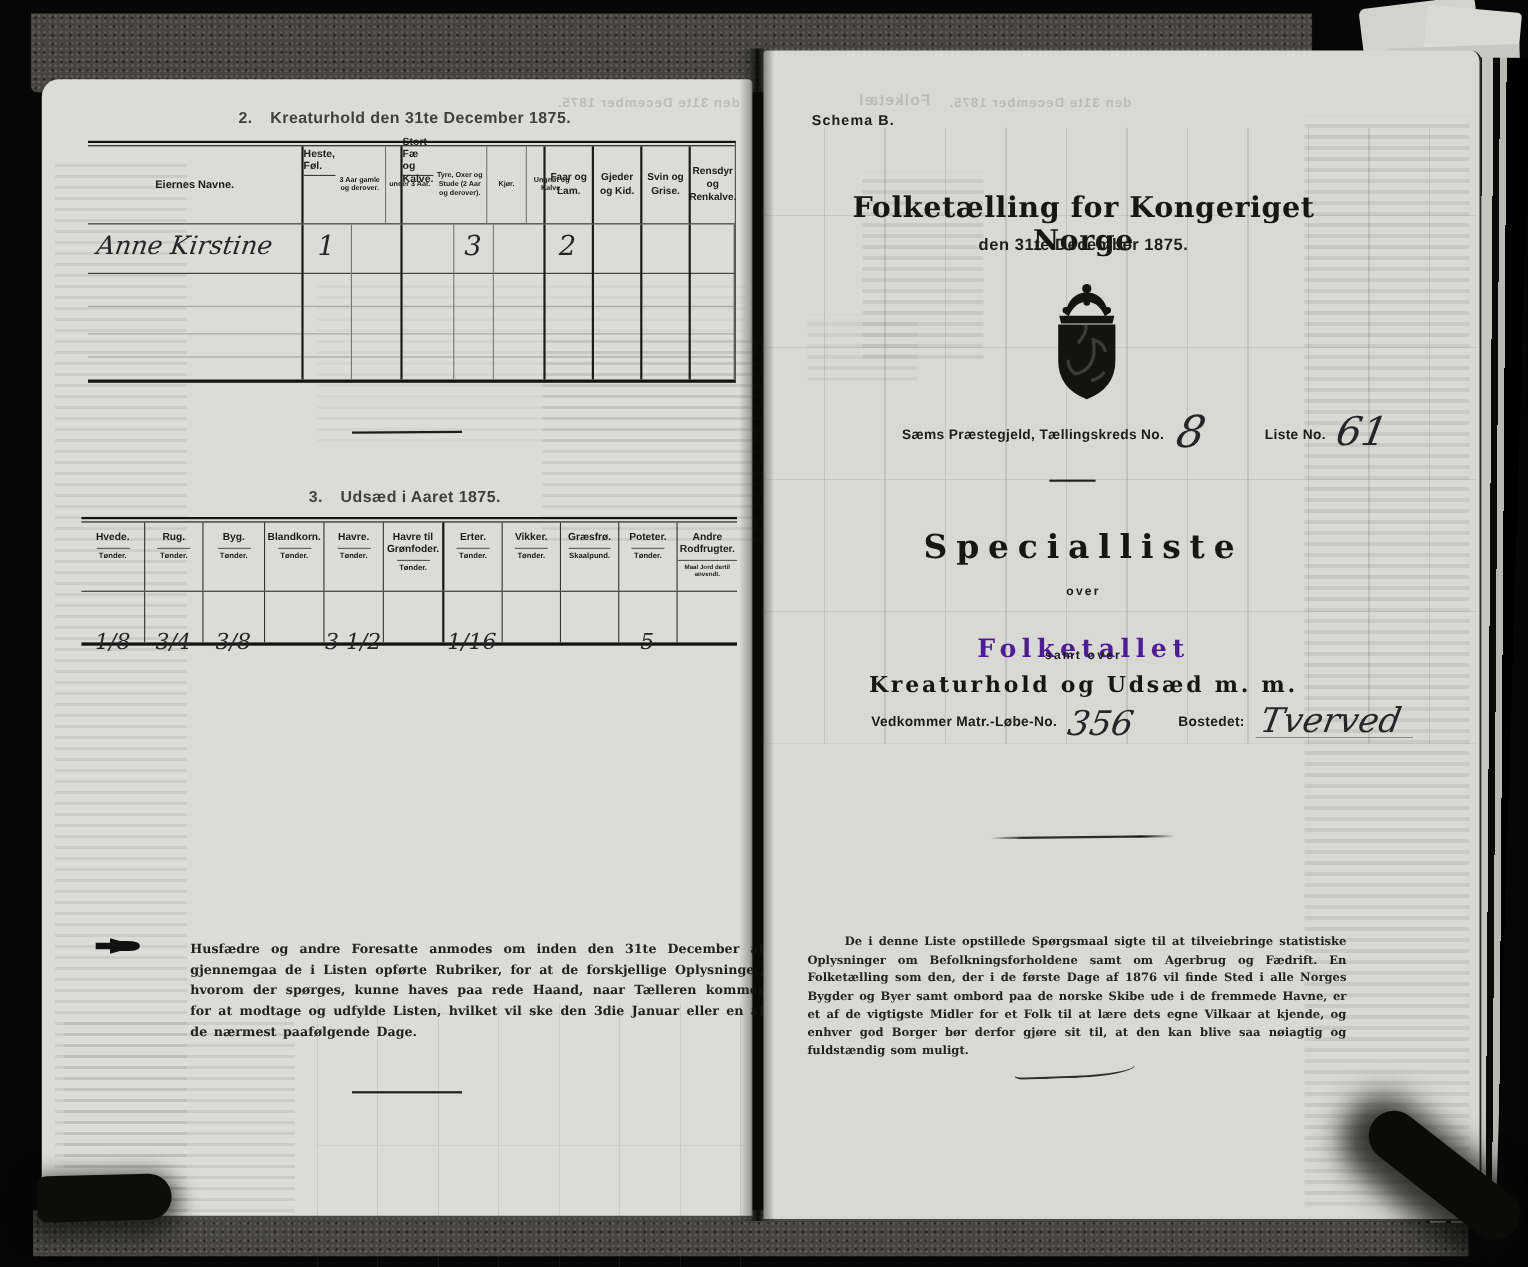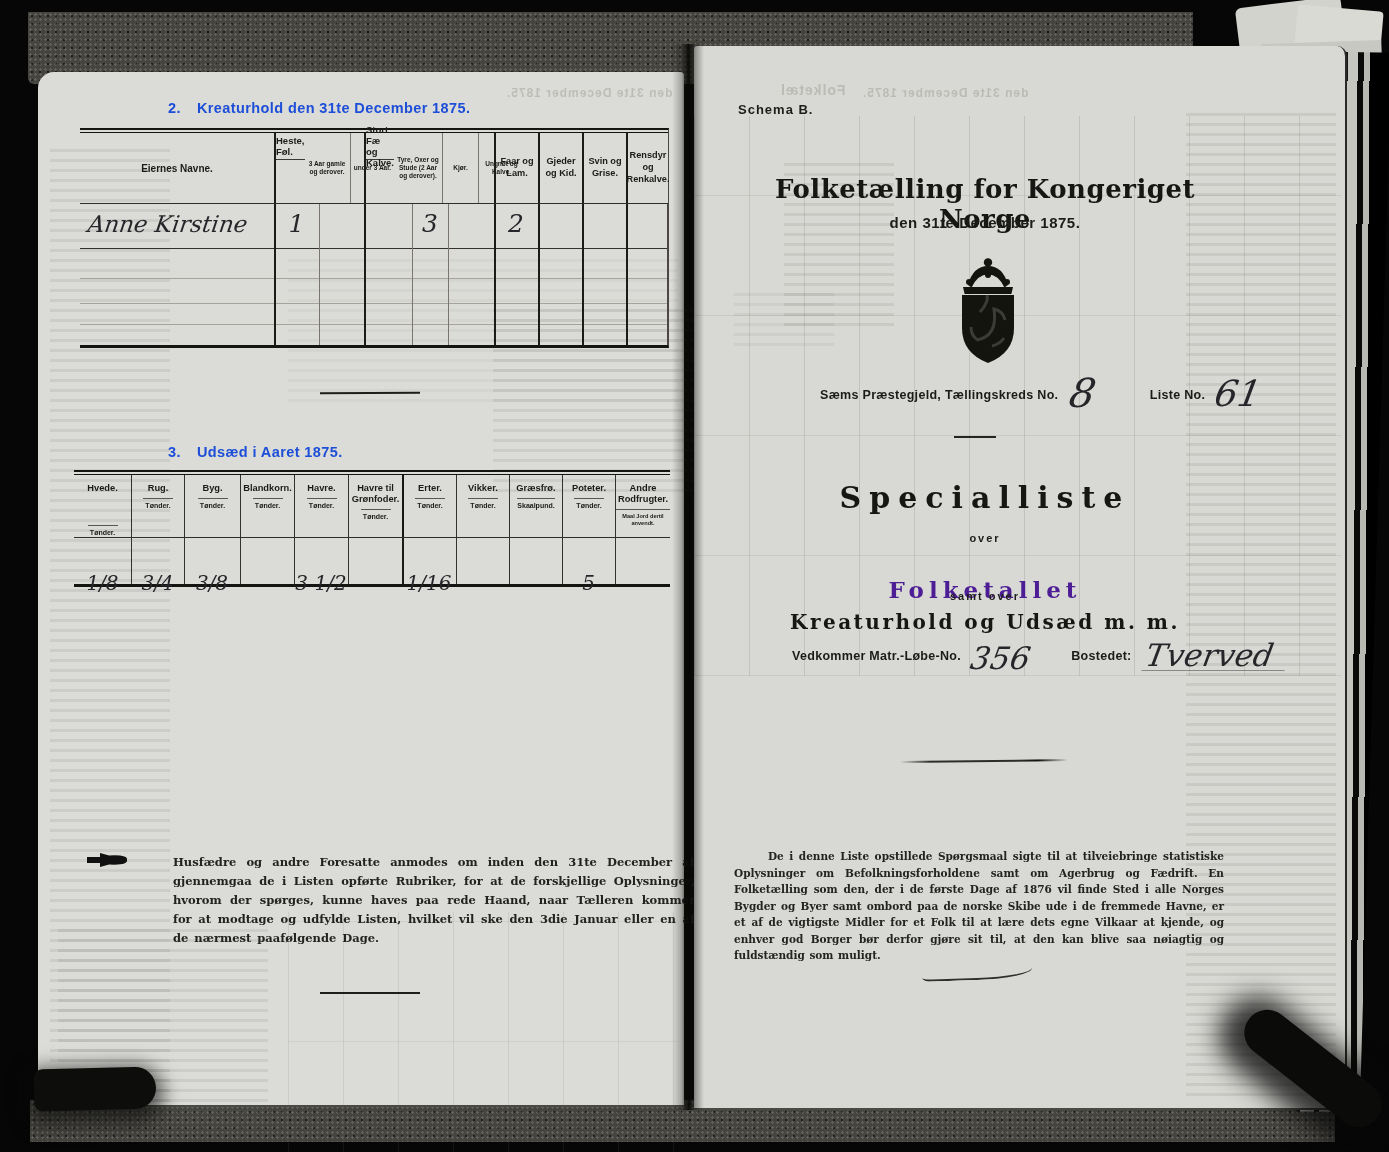--- a/index.html
+++ b/index.html
@@ -42,22 +42,22 @@
 
   
   .ghost-lines{background-image:repeating-linear-gradient(0deg,rgba(100,100,95,.55) 0 3px,transparent 3px 10px);
     opacity:.22;filter:blur(.7px);}
   .ghost-grid{background-image:
      repeating-linear-gradient(90deg,rgba(110,110,104,.4) 0 1px,transparent 1px 55px),
      repeating-linear-gradient(0deg,rgba(110,110,104,.28) 0 1px,transparent 1px 120px);
     opacity:.5;filter:blur(.4px);}
   .gtext{transform:scaleX(-1);opacity:.34;color:#85857f;filter:blur(.4px);
     font:bold 12px "Liberation Sans",sans-serif;letter-spacing:1px;white-space:nowrap;}
-  .tbl-title{position:absolute;width:400px;font:bold 14.5px "Liberation Sans",sans-serif;
-    color:#1d4ed8;letter-spacing:.4px;}
+  .tbl-title{position:absolute;width:400px;text-align:center;font:bold 14.5px "Liberation Sans",sans-serif;
+    color:#404040;letter-spacing:.4px;}
   .tbl-title .no{margin-right:16px;}
   .hand{font-family:"DejaVu Serif",serif;font-style:italic;color:#26262a;}
   .dash{position:absolute;height:2px;background:#1d1d1b;}
 
   
   #t2{position:absolute;left:42px;top:56px;width:588px;border-top:2px solid #141412;
       border-bottom:3px solid #141412;border-right:1px solid #4a4744;}
   .thinline{height:2px;border-bottom:1px solid #141412;}
   #t2-head{display:flex;height:70px;border-bottom:1px solid #2e2e2a;}
   #t2-head .c{box-sizing:border-box;display:flex;align-items:center;justify-content:center;
@@ -94,21 +94,21 @@
   #t3{position:absolute;left:36px;top:398px;width:596px;border-top:2px solid #141412;
       border-bottom:3px solid #141412;}
   #t3-head{display:flex;height:62px;border-bottom:1px solid #2e2e2a;}
   .c3{box-sizing:border-box;display:flex;flex-direction:column;align-items:center;padding-top:8px;
       font:bold 9.3px "Liberation Sans",sans-serif;color:#1b1b19;text-align:center;line-height:1.2;}
   .c3 .lab{padding:0 2px;}
   .c3 .u{font-size:7px;margin-top:4px;border-top:1px solid #5a5752;padding-top:3px;min-width:30px;}
   .c3 .u.tiny{font-size:5.6px;line-height:1.2;}
   .c3 + .c3{border-left:1px solid #35322e;}
   .c3.hv{border-left:2px solid #16161­4;border-left:2px solid #161614;}
-  .cw0{width:57px;justify-content:space-between;}.cw1{width:53px;}.cw2{width:56px;}.cw3{width:54px;}.cw4{width:54px;}
+  .cw0{width:57px;}.cw1{width:53px;}.cw2{width:56px;}.cw3{width:54px;}.cw4{width:54px;}
   .cw5{width:54px;}.cw6{width:54px;}.cw7{width:53px;}.cw8{width:53px;}.cw9{width:53px;}.cw10{width:55px;}
   #t3-body{position:relative;height:46px;background-repeat:no-repeat;
     background-image:
       linear-gradient(#35322e,#35322e),linear-gradient(#35322e,#35322e),
       linear-gradient(#35322e,#35322e),linear-gradient(#35322e,#35322e),
       linear-gradient(#35322e,#35322e),linear-gradient(#1b1b18,#1b1b18),
       linear-gradient(#35322e,#35322e),linear-gradient(#35322e,#35322e),
       linear-gradient(#35322e,#35322e),linear-gradient(#35322e,#35322e);
     background-position:57px 0,110px 0,166px 0,220px 0,274px 0,328px 0,382px 0,435px 0,488px 0,541px 0;
     background-size:1px 100%,1px 100%,1px 100%,1px 100%,1px 100%,2px 100%,1px 100%,1px 100%,1px 100%,1px 100%;}

